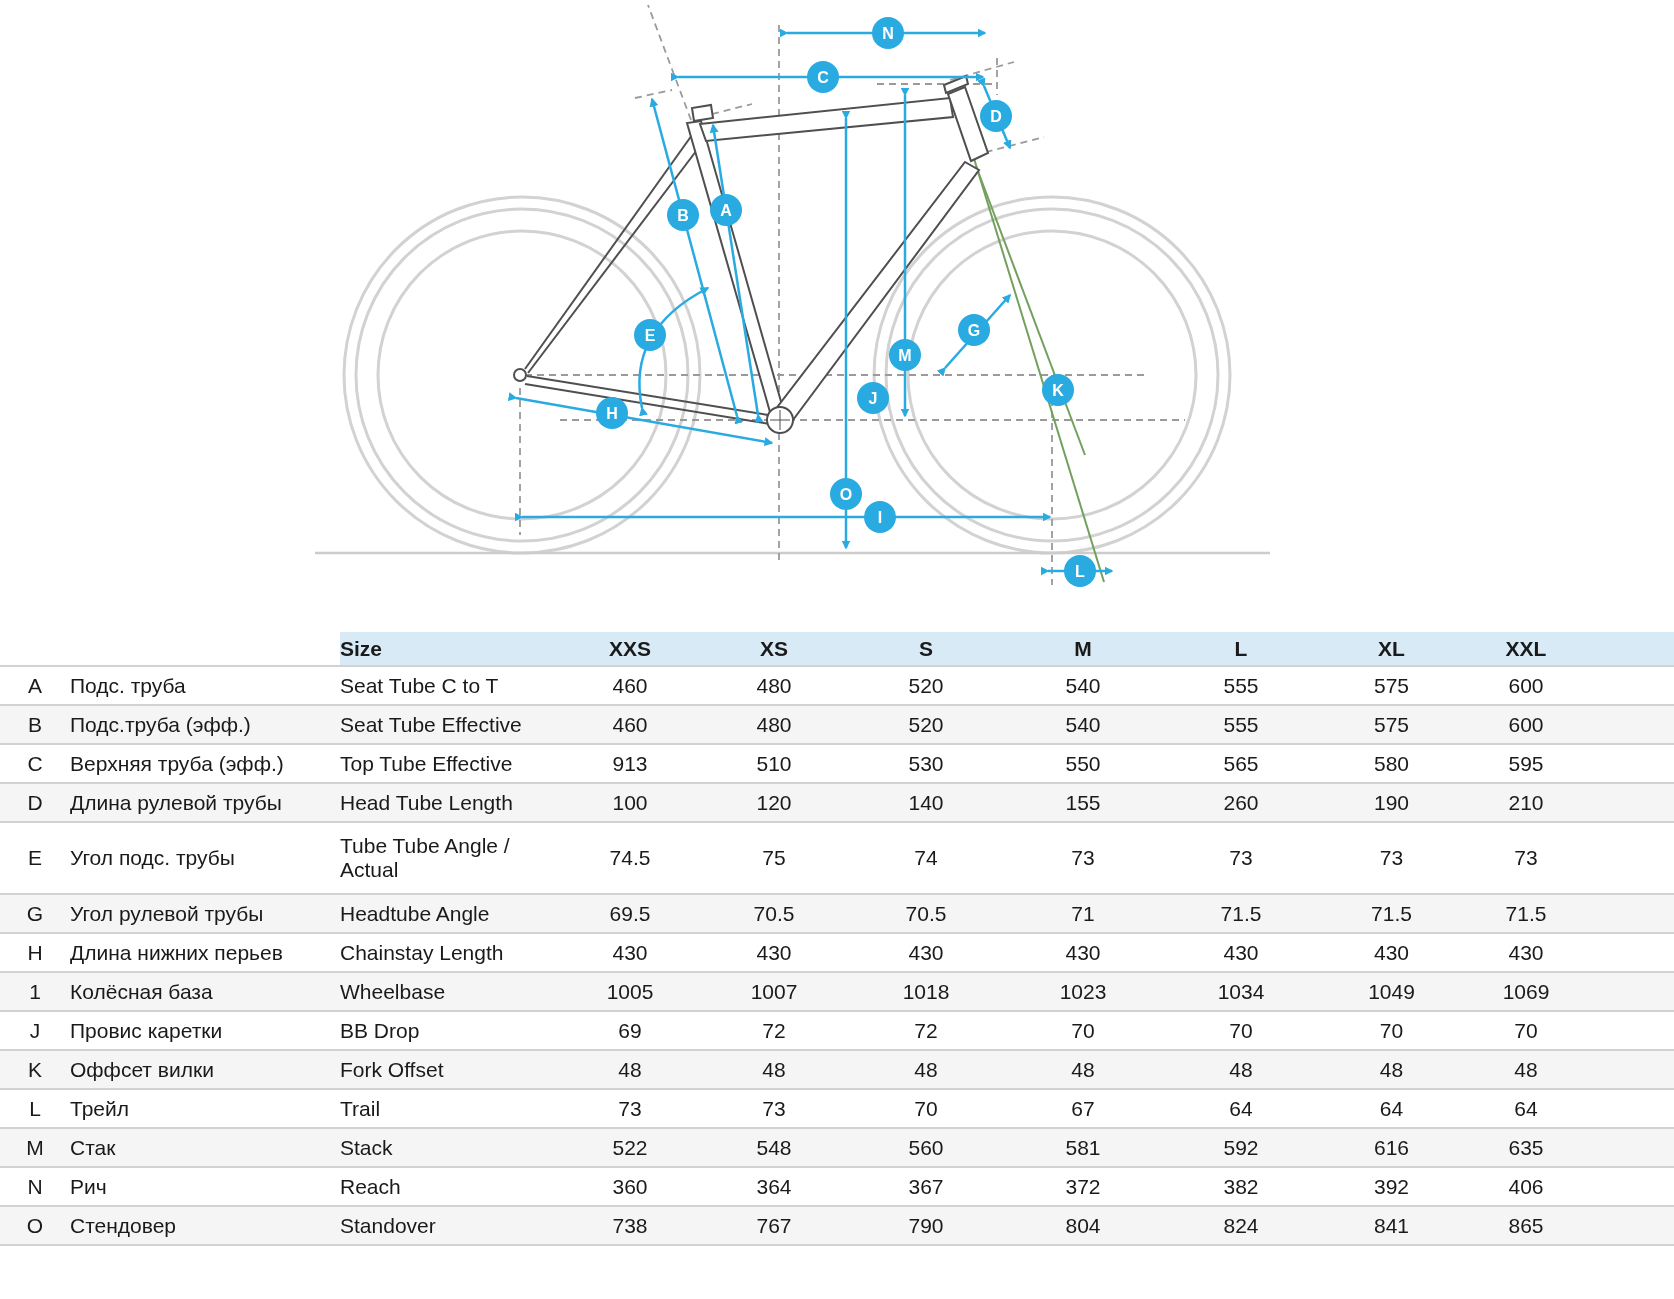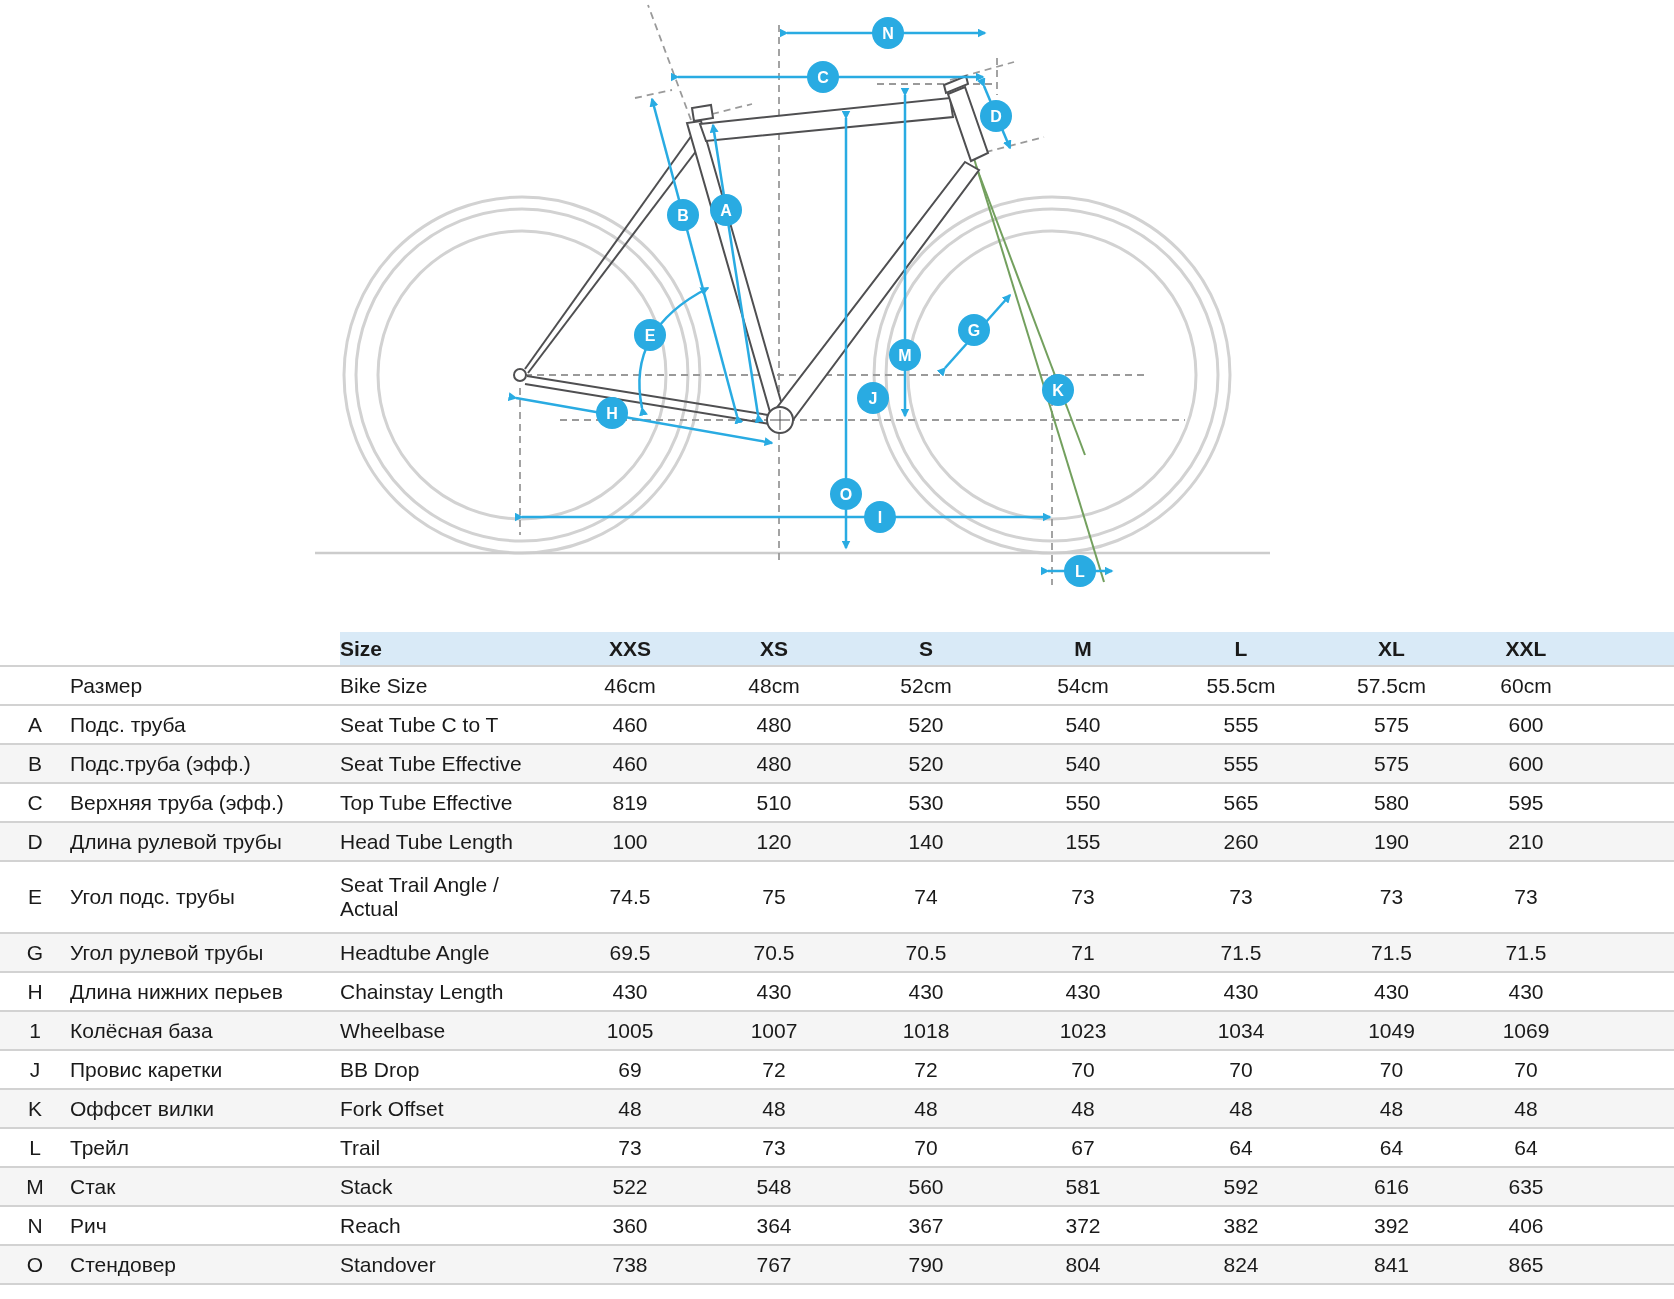--- a/index.html
+++ b/index.html
@@ -184,33 +184,20 @@
       <th class="size-col">S</th>
       <th class="size-col">M</th>
       <th class="size-col">L</th>
       <th class="size-col">XL</th>
       <th class="size-col">XXL</th>
       <th></th>
     </tr>
   </thead>
   <tbody id="geo-body">
       <tr>
-        <td class="col-letter"></td>
-        <td class="col-ru">Размер</td>
-        <td class="col-en">Bike Size</td>
-        <td class="col-val">46cm</td>
-        <td class="col-val">48cm</td>
-        <td class="col-val">52cm</td>
-        <td class="col-val">54cm</td>
-        <td class="col-val">55.5cm</td>
-        <td class="col-val">57.5cm</td>
-        <td class="col-val">60cm</td>
-        <td class=""></td>
-      </tr>
-      <tr>
         <td class="col-letter">A</td>
         <td class="col-ru">Подс. труба</td>
         <td class="col-en">Seat Tube C to T</td>
         <td class="col-val">460</td>
         <td class="col-val">480</td>
         <td class="col-val">520</td>
         <td class="col-val">540</td>
         <td class="col-val">555</td>
         <td class="col-val">575</td>
         <td class="col-val">600</td>
@@ -226,21 +213,21 @@
         <td class="col-val">540</td>
         <td class="col-val">555</td>
         <td class="col-val">575</td>
         <td class="col-val">600</td>
         <td class=""></td>
       </tr>
       <tr>
         <td class="col-letter">C</td>
         <td class="col-ru">Верхняя труба (эфф.)</td>
         <td class="col-en">Top Tube Effective</td>
-        <td class="col-val">819</td>
+        <td class="col-val">913</td>
         <td class="col-val">510</td>
         <td class="col-val">530</td>
         <td class="col-val">550</td>
         <td class="col-val">565</td>
         <td class="col-val">580</td>
         <td class="col-val">595</td>
         <td class=""></td>
       </tr>
       <tr class="alt">
         <td class="col-letter">D</td>
@@ -251,21 +238,21 @@
         <td class="col-val">140</td>
         <td class="col-val">155</td>
         <td class="col-val">260</td>
         <td class="col-val">190</td>
         <td class="col-val">210</td>
         <td class=""></td>
       </tr>
       <tr>
         <td class="col-letter" style="height: 70px;">E</td>
         <td class="col-ru" style="height: 70px;">Угол подс. трубы</td>
-        <td class="col-en" style="height: 70px;">Seat Trail Angle /
+        <td class="col-en" style="height: 70px;">Tube Tube Angle /
 Actual</td>
         <td class="col-val" style="height: 70px;">74.5</td>
         <td class="col-val" style="height: 70px;">75</td>
         <td class="col-val" style="height: 70px;">74</td>
         <td class="col-val" style="height: 70px;">73</td>
         <td class="col-val" style="height: 70px;">73</td>
         <td class="col-val" style="height: 70px;">73</td>
         <td class="col-val" style="height: 70px;">73</td>
         <td class="" style="height: 70px;"></td>
       </tr>

